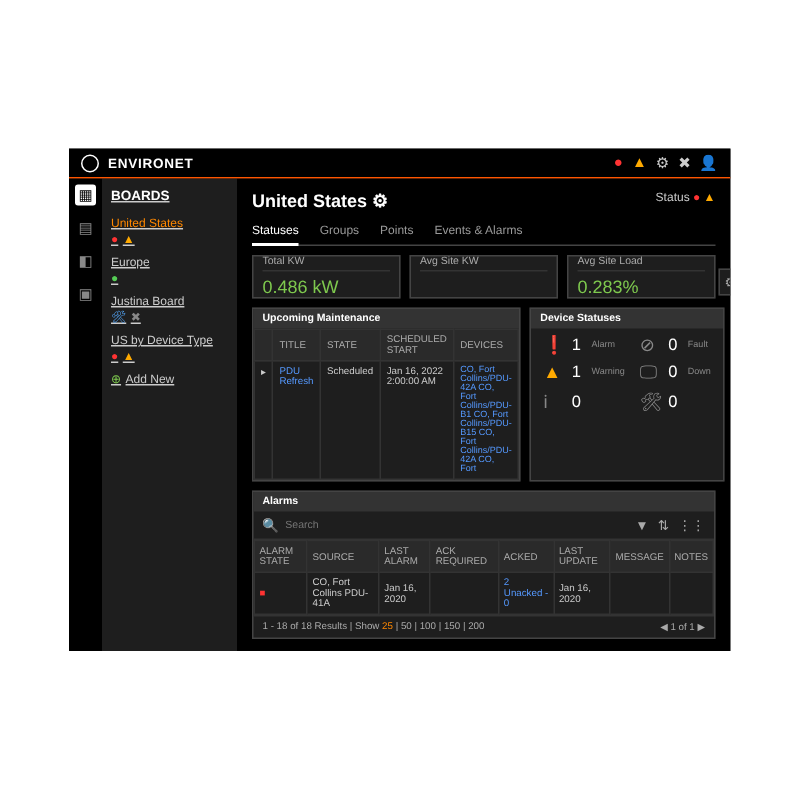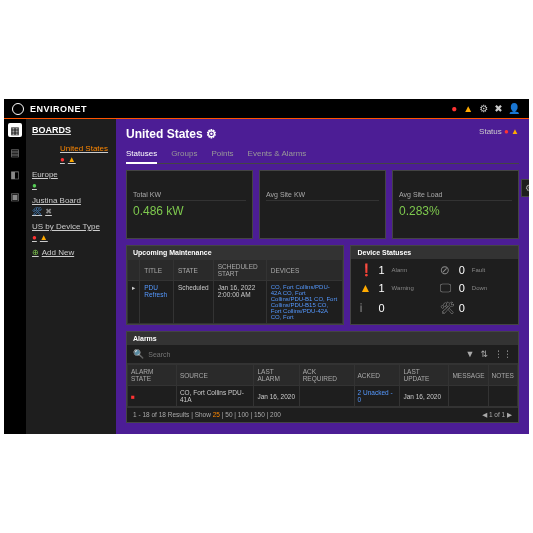--- a/index.html
+++ b/index.html
@@ -1,42 +1,42 @@
 <!DOCTYPE html>
 <html><head>
 <meta charset="utf-8">
 <style>
 * { margin: 0; padding: 0; box-sizing: border-box; }
 body { background: #fff; font-family: Arial, sans-serif; font-size: 9px; color: #ccc; }
-.app { width: 525px; height: 335px; margin: 99px auto 0; background: #1a1a1a; display: flex; flex-direction: column; overflow: hidden; }
+.app { width: 441px; height: 335px; margin: 99px auto 0; background: #1a1a1a; display: flex; flex-direction: column; overflow: hidden; }
 .topbar { height: 20px; background: #000; display: flex; align-items: center; padding: 0 8px; border-bottom: 1px solid #ff5500; }
 .topbar .logo { width: 12px; height: 12px; border-radius: 50%; border: 1.5px solid #fff; margin-right: 6px; display: flex; align-items: center; justify-content: center; }
 .topbar .brand { color: #fff; font-weight: bold; font-size: 9px; letter-spacing: 0.5px; }
 .topbar .spacer { flex: 1; }
 .topbar .ticon { margin-left: 6px; font-size: 10px; }
 .main { flex: 1; display: flex; overflow: hidden; }
 .rail { width: 22px; background: #000; display: flex; flex-direction: column; align-items: center; padding-top: 4px; gap: 8px; }
 .rail .ri { width: 14px; height: 14px; display: flex; align-items: center; justify-content: center; font-size: 10px; color: #888; }
 .rail .ri.active { background: #fff; border-radius: 2px; color: #000; }
 .sidebar { width: 90px; background: #1e1e1e; padding: 6px 6px; text-decoration: underline; }
 .sidebar h3 { color: #fff; font-size: 9px; margin-bottom: 6px; font-weight: bold; }
 .sb-item { padding: 3px 0; font-size: 8px; cursor: pointer; }
-.sb-item.active { color: #ff8800; margin-left: 28px; }
+.sb-item.active { color: #ff8800; }
 .sb-status { display: flex; gap: 3px; margin-top: 2px; }
 .sb-status span { font-size: 8px; }
-.content { flex: 1; background: #4c1d95; padding: 8px 10px; overflow: hidden; position: relative; }
+.content { flex: 1; background: #000000; padding: 8px 10px; overflow: hidden; position: relative; }
 .pgtitle { color: #fff; font-size: 12px; font-weight: bold; margin-bottom: 4px; }
 .status-right { position: absolute; top: 8px; right: 10px; font-size: 8px; color: #ccc; padding-left: 44px; }
 .status-right .red { color: #ff3333; }
 .status-right .yel { color: #ffaa00; }
 .tabs { display: flex; gap: 14px; border-bottom: 1px solid #444; margin-bottom: 6px; }
 .tab { padding: 4px 0; font-size: 8px; color: #999; cursor: pointer; }
 .tab.active { color: #fff; border-bottom: 2px solid #fff; margin-bottom: -1px; }
 .kpis { display: flex; gap: 6px; margin-bottom: 6px; }
-.kpi { flex: 1; background: #1e1e1e; border: 1px solid #444; padding: 20px 6px; }
+.kpi { flex: 1; background: #1e1e1e; border: 1px solid #444; padding: 0 6px; }
 .kpi .lbl { font-size: 7px; color: #aaa; border-bottom: 1px solid #333; padding-bottom: 2px; margin-bottom: 3px; }
 .kpi .val { font-size: 12px; color: #7ec94e; }
 .row2 { display: flex; gap: 6px; margin-bottom: 6px; }
 .panel { background: #1e1e1e; border: 1px solid #444; }
 .panel .ph { background: #333; padding: 3px 6px; font-size: 7px; color: #fff; font-weight: bold; }
 .maint { flex: 1.3; }
 .maint table { width: 100%; font-size: 6.5px; border-collapse: collapse; }
 .maint th { background: #2a2a2a; padding: 3px 4px; text-align: left; color: #aaa; border: 1px solid #333; font-weight: normal; }
 .maint td { padding: 3px 4px; border: 1px solid #333; color: #ccc; vertical-align: top; }
 .maint .link { color: #5599ff; }

